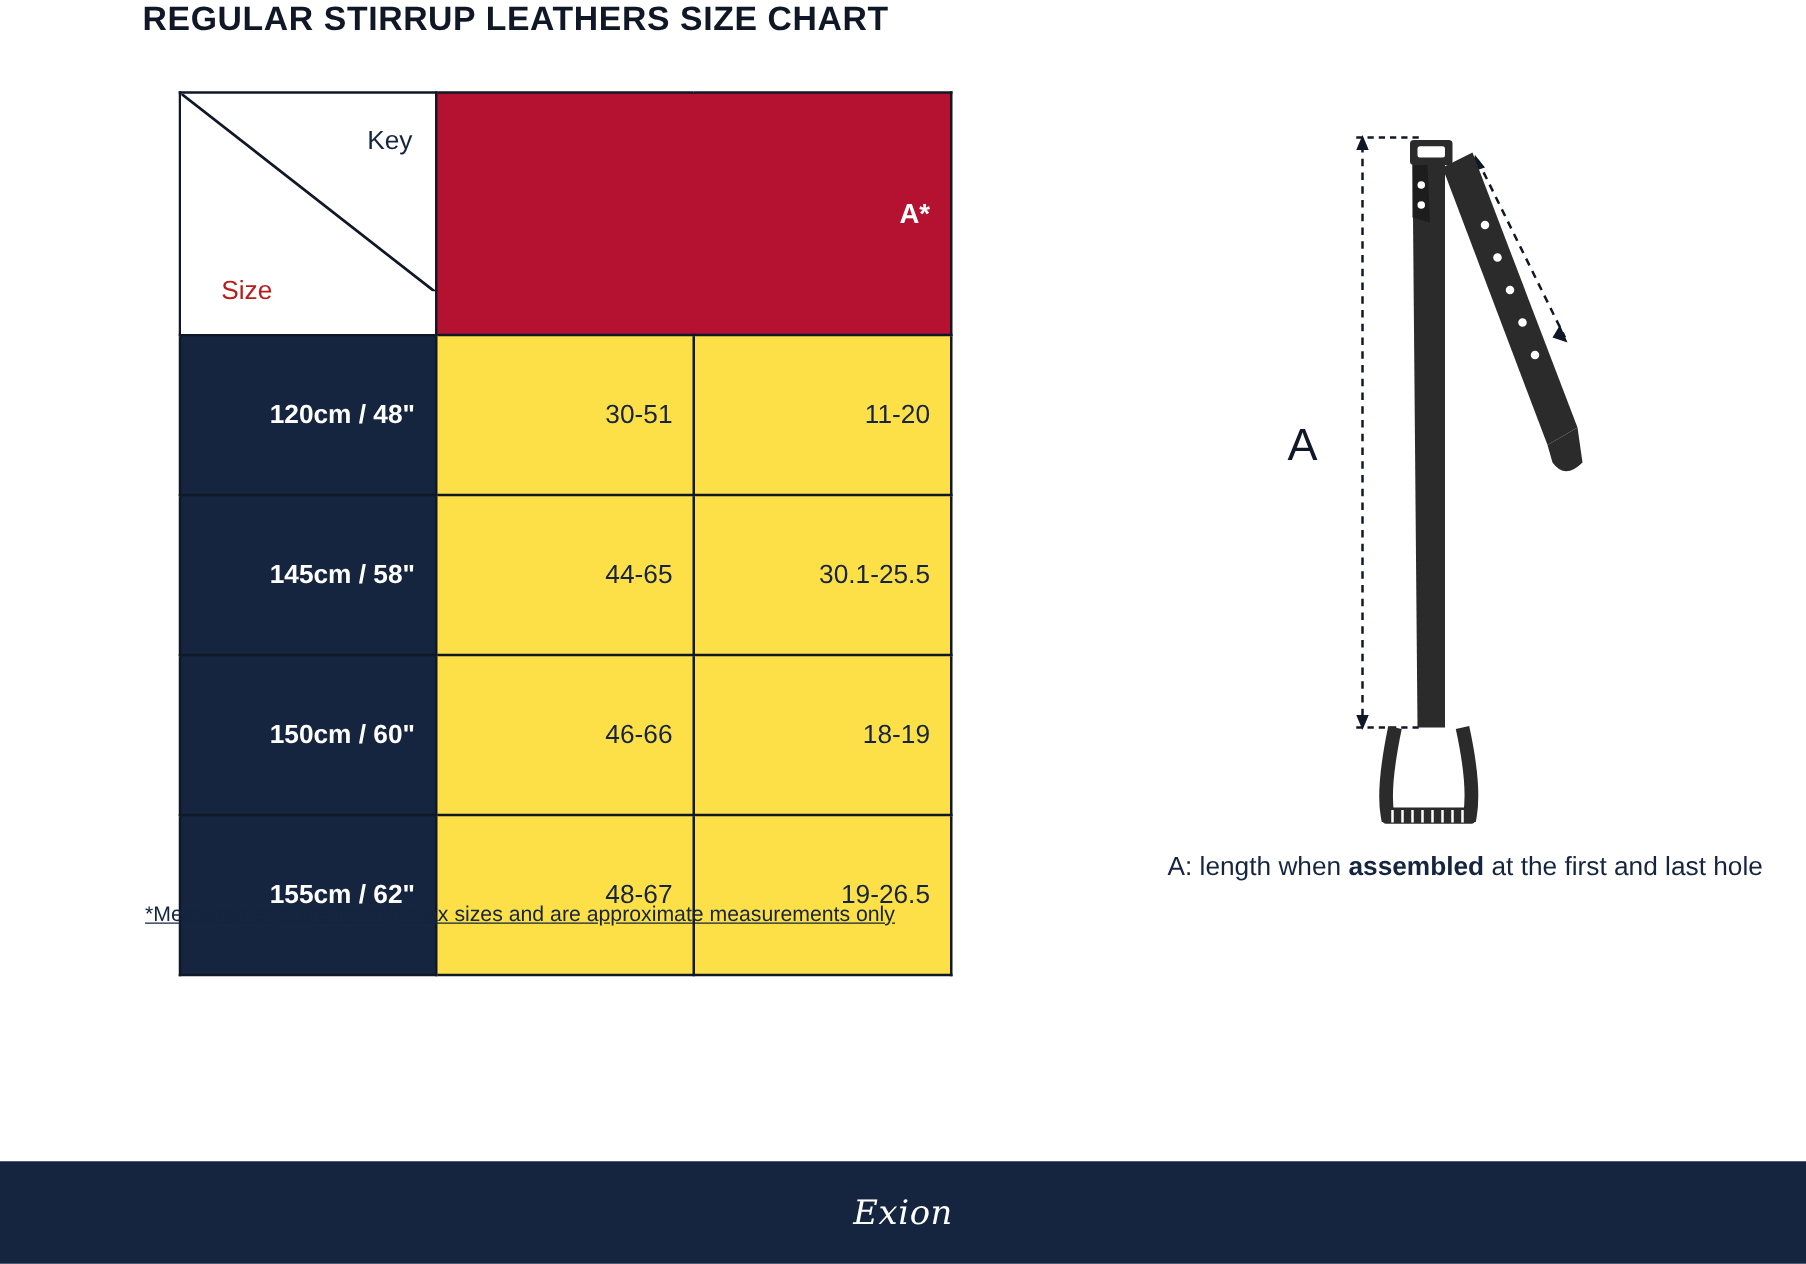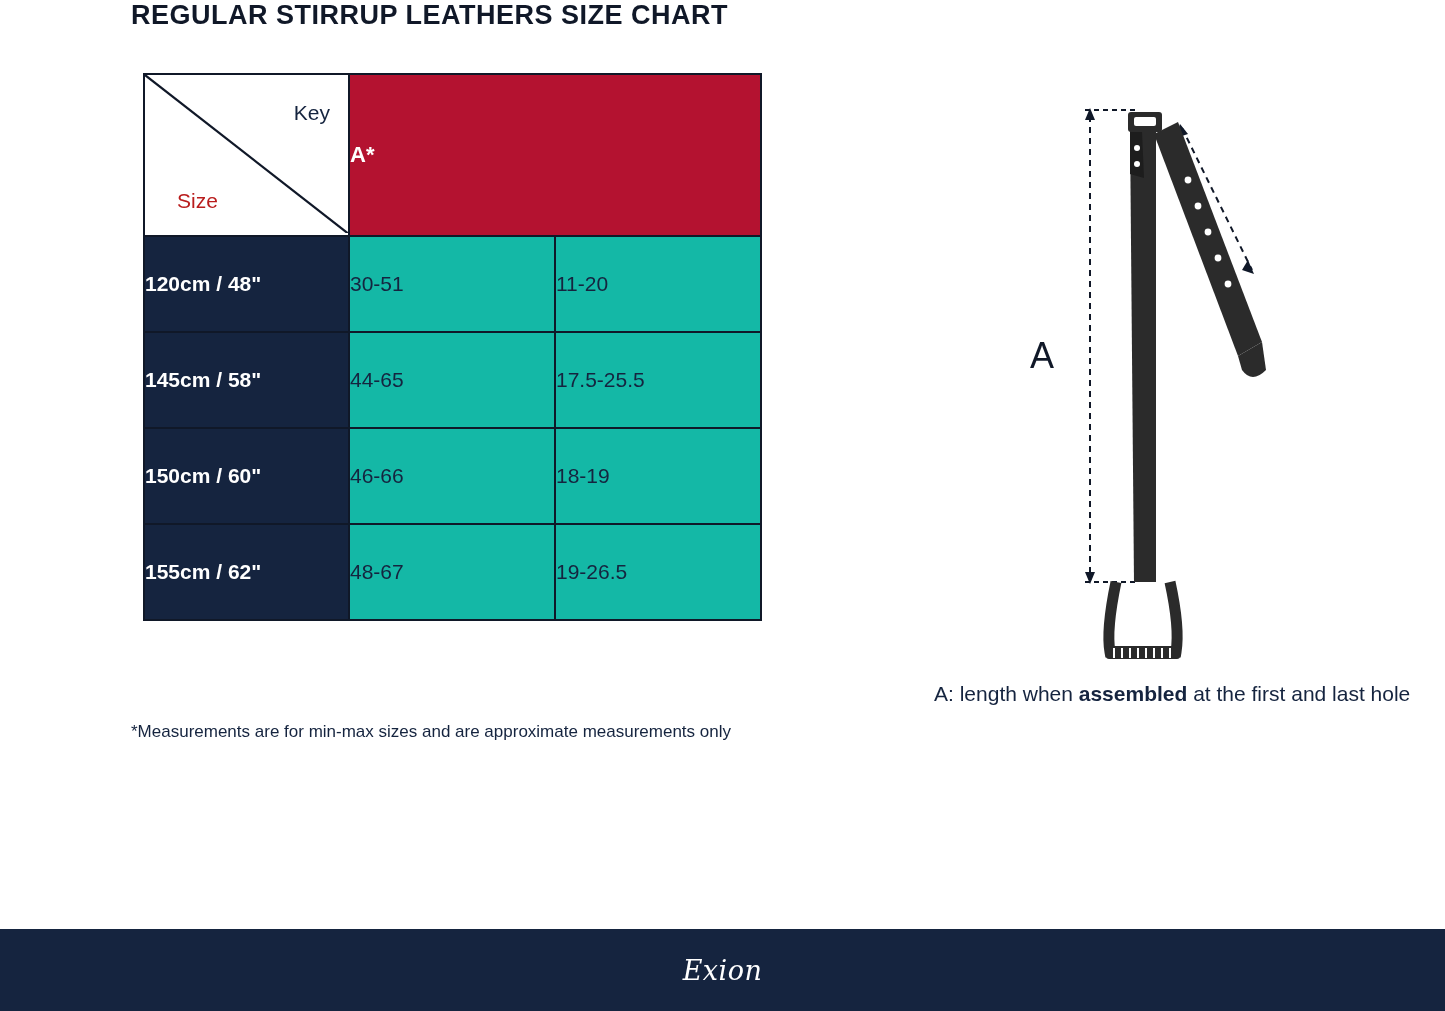--- a/index.html
+++ b/index.html
@@ -19,36 +19,35 @@
   
   .title {
     position: absolute;
     left: 114px;
     top: 0px;
     font-size: 27px;
     font-weight: bold;
     letter-spacing: 0.5px;
     color: #101828;
     white-space: nowrap;
-    margin-left: 17px;
   }
 
   
   .size-table {
     position: absolute;
     left: 143px;
     top: 73px;
     border-collapse: collapse;
     table-layout: fixed;
   }
   .size-table td, .size-table th {
     border: 2px solid #101828;
-    padding: 0;
+    padding: 16px;
     margin: 0;
-    text-align: left;
+    text-align: right;
     vertical-align: middle;
   }
   .col-size   { width: 205px; }
   .col-cm     { width: 206px; }
   .col-inch   { width: 206px; }
 
   
   .corner {
     height: 160px;
     position: relative;
@@ -89,33 +88,34 @@
   }
 
   .row-size {
     background: #15243f;
     color: #ffffff;
     font-size: 21px;
     font-weight: bold;
     height: 94px;
   }
   .cell-val {
-    background: #14b8a6;
+    background: #fde047;
     color: #15243f;
     font-size: 21px;
     height: 94px;
   }
 
   
   .footnote {
     position: absolute;
-    left: 131px;
+    left: 116px;
     top: 722px;
     font-size: 17px;
     color: #15243f;
+    text-decoration: underline;
   }
 
   
   .diagram {
     position: absolute;
     left: 930px;
     top: 70px;
     width: 430px;
     height: 610px;
   }
@@ -186,21 +186,21 @@
     </tr>
 
     <tr>
       <td class="row-size">120cm / 48"</td>
       <td class="cell-val">30-51</td>
       <td class="cell-val">11-20</td>
     </tr>
     <tr>
       <td class="row-size">145cm / 58"</td>
       <td class="cell-val">44-65</td>
-      <td class="cell-val">17.5-25.5</td>
+      <td class="cell-val">30.1-25.5</td>
     </tr>
     <tr>
       <td class="row-size">150cm / 60"</td>
       <td class="cell-val">46-66</td>
       <td class="cell-val">18-19</td>
     </tr>
     <tr>
       <td class="row-size">155cm / 62"</td>
       <td class="cell-val">48-67</td>
       <td class="cell-val">19-26.5</td>

